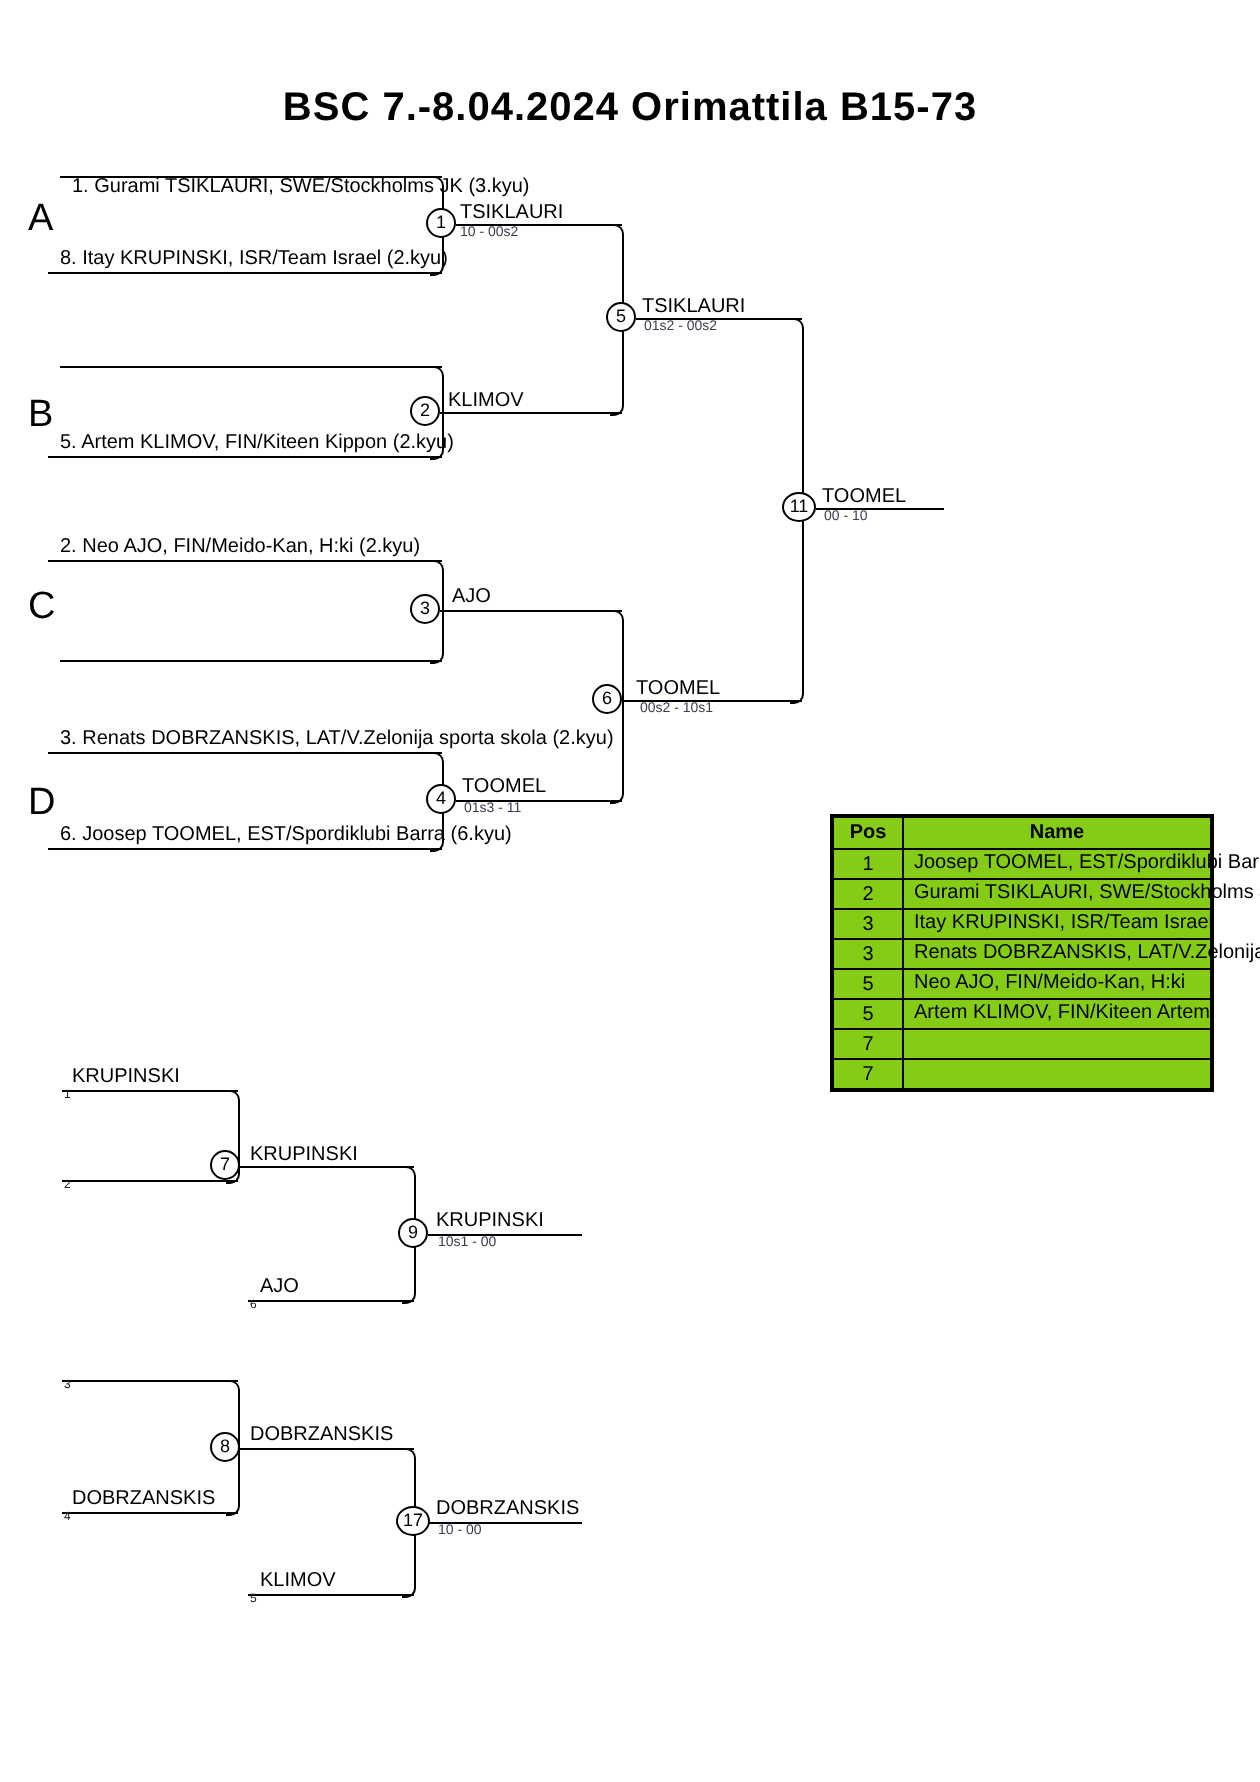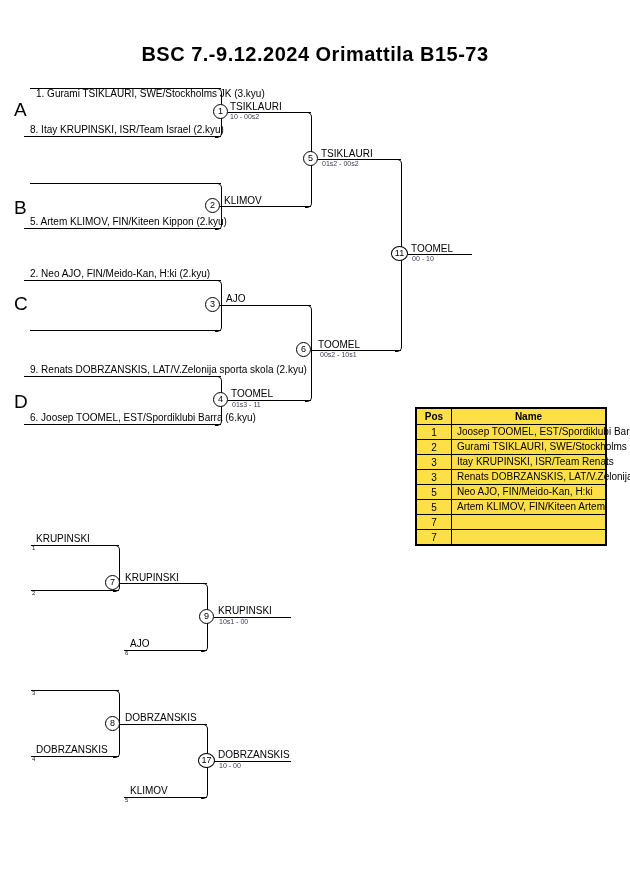--- a/index.html
+++ b/index.html
@@ -96,21 +96,21 @@
     font-size: 11px;
     font-weight: bold;
     margin-bottom: 4px;
     width: 192px;
   }
   table.results {
     border-collapse: collapse;
     width: 192px;
     table-layout: fixed;
     border: 2px solid #000000;
-    background: #fde047;
+    background: #84cc16;
   }
   table.results th, table.results td {
     border: 1px solid #000000;
     font-size: 10px;
     height: 14px;
     padding: 0 2px;
     overflow: visible;
     white-space: nowrap;
   }
   table.results th {
@@ -132,21 +132,21 @@
     left: 5px;
     top: 1px;
     white-space: nowrap;
   }
 </style>
 </head>
 <body>
 
 <div id="stage">
 
-  <div class="abs" id="title">BSC  7.-9.12.2024  Orimattila   B15-73</div>
+  <div class="abs" id="title">BSC  7.-8.04.2024  Orimattila   B15-73</div>
 
   <div class="abs poolletter" style="left:14px; top:100px;">A</div>
   <div class="abs poolletter" style="left:14px; top:198px;">B</div>
   <div class="abs poolletter" style="left:14px; top:294px;">C</div>
   <div class="abs poolletter" style="left:14px; top:392px;">D</div>
 
   <div class="abs pname" style="left:36px; top:88px;">1. Gurami TSIKLAURI, SWE/Stockholms JK (3.kyu)</div>
   <div class="abs hline" style="left:30px; top:88px; width:191px;"></div>
 
   <div class="abs pname" style="left:30px; top:124px;">8. Itay KRUPINSKI, ISR/Team Israel (2.kyu)</div>
@@ -184,21 +184,21 @@
   <div class="abs pname" style="left:36px; top:318px;"></div>
   <div class="abs hline" style="left:30px; top:330px; width:191px;"></div>
 
   <div class="abs elbow" style="left:215px; top:280px; width:6px; height:50px; border-left:none; border-top-right-radius:5px; border-bottom-right-radius:5px;"></div>
 
   <div class="abs circle" style="left:205px; top:297px;">3</div>
   <div class="abs wname" style="left:226px; top:293px;">AJO</div>
   <div class="abs hline" style="left:220px; top:305px; width:91px;"></div>
   <div class="abs score" style="left:226px; top:306px;"></div>
 
-  <div class="abs pname" style="left:30px; top:364px;">9. Renats DOBRZANSKIS, LAT/V.Zelonija sporta skola (2.kyu)</div>
+  <div class="abs pname" style="left:30px; top:364px;">3. Renats DOBRZANSKIS, LAT/V.Zelonija sporta skola (2.kyu)</div>
   <div class="abs hline" style="left:24px; top:376px; width:197px;"></div>
 
   <div class="abs pname" style="left:30px; top:412px;">6. Joosep TOOMEL, EST/Spordiklubi Barra (6.kyu)</div>
   <div class="abs hline" style="left:24px; top:424px; width:197px;"></div>
 
   <div class="abs elbow" style="left:215px; top:376px; width:6px; height:48px; border-left:none; border-top-right-radius:5px; border-bottom-right-radius:5px;"></div>
 
   <div class="abs circle" style="left:213px; top:392px;">4</div>
   <div class="abs wname" style="left:231px; top:388px;">TOOMEL</div>
   <div class="abs hline" style="left:228px; top:400px; width:83px;"></div>
@@ -281,21 +281,21 @@
           </tr>
           <tr>
             <td class="pos">2</td>
             <td class="nm">
               <span>Gurami TSIKLAURI, SWE/Stockholms JK</span>
             </td>
           </tr>
           <tr>
             <td class="pos">3</td>
             <td class="nm">
-              <span>Itay KRUPINSKI, ISR/Team Renats</span>
+              <span>Itay KRUPINSKI, ISR/Team Israel</span>
             </td>
           </tr>
           <tr>
             <td class="pos">3</td>
             <td class="nm">
               <span>Renats DOBRZANSKIS, LAT/V.Zelonija sporta skola</span>
             </td>
           </tr>
           <tr>
             <td class="pos">5</td>

